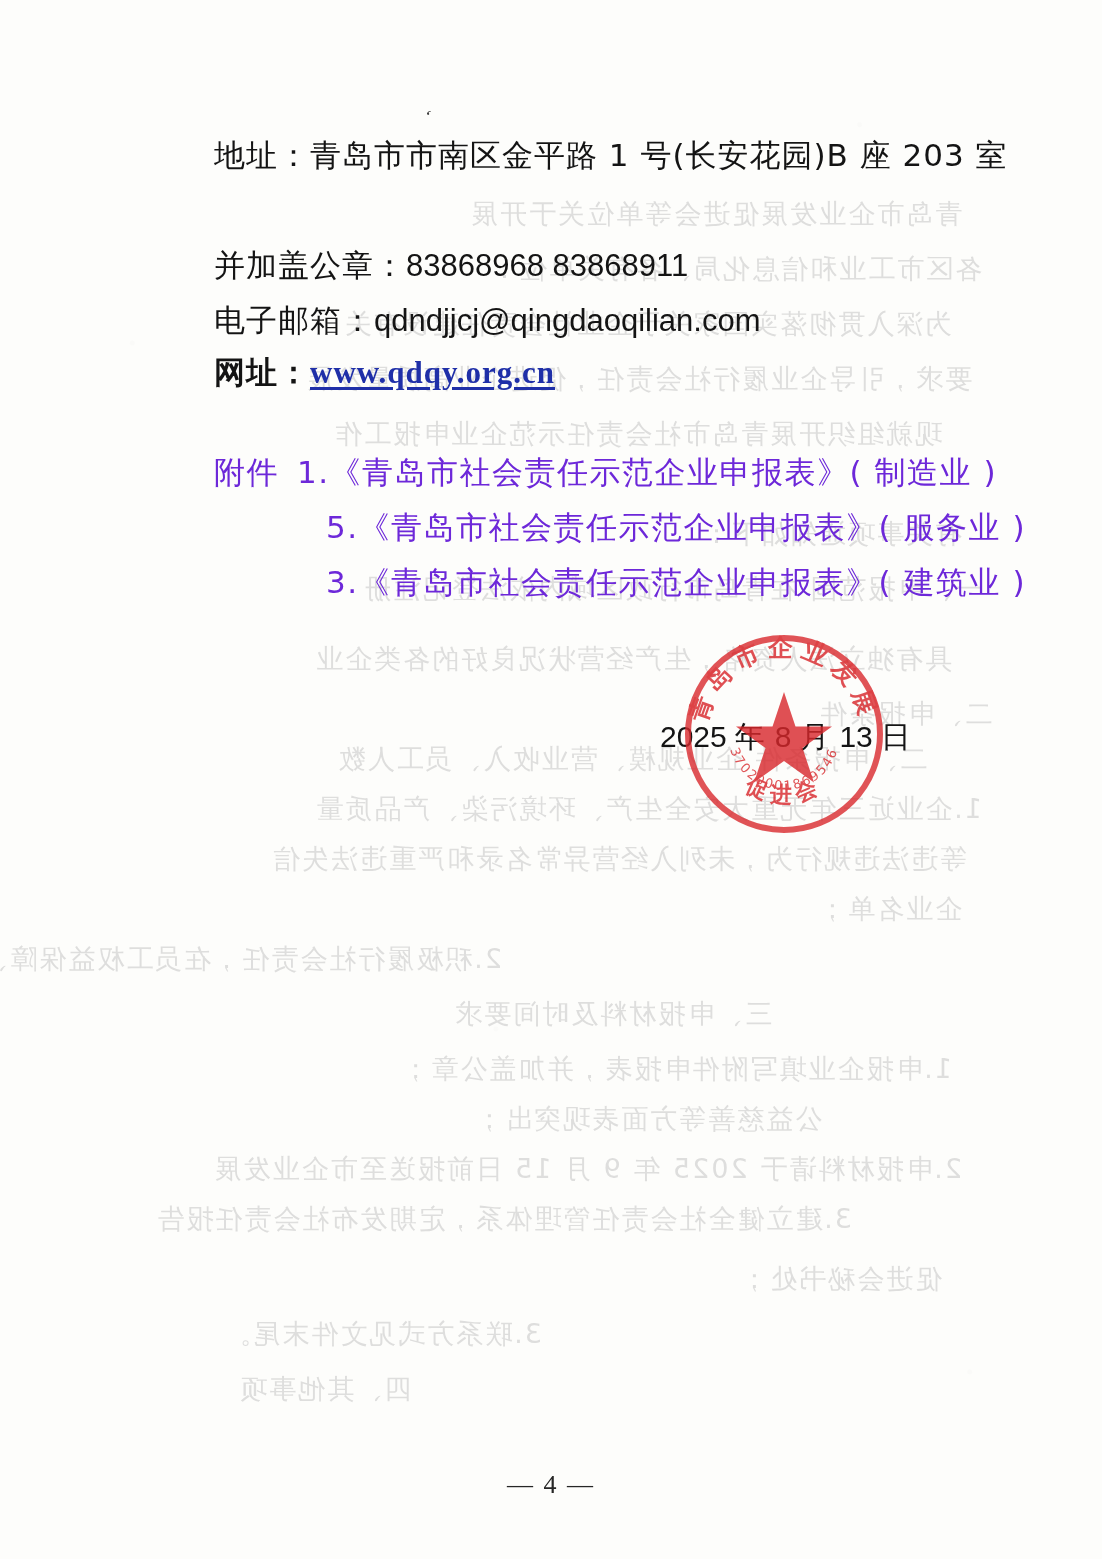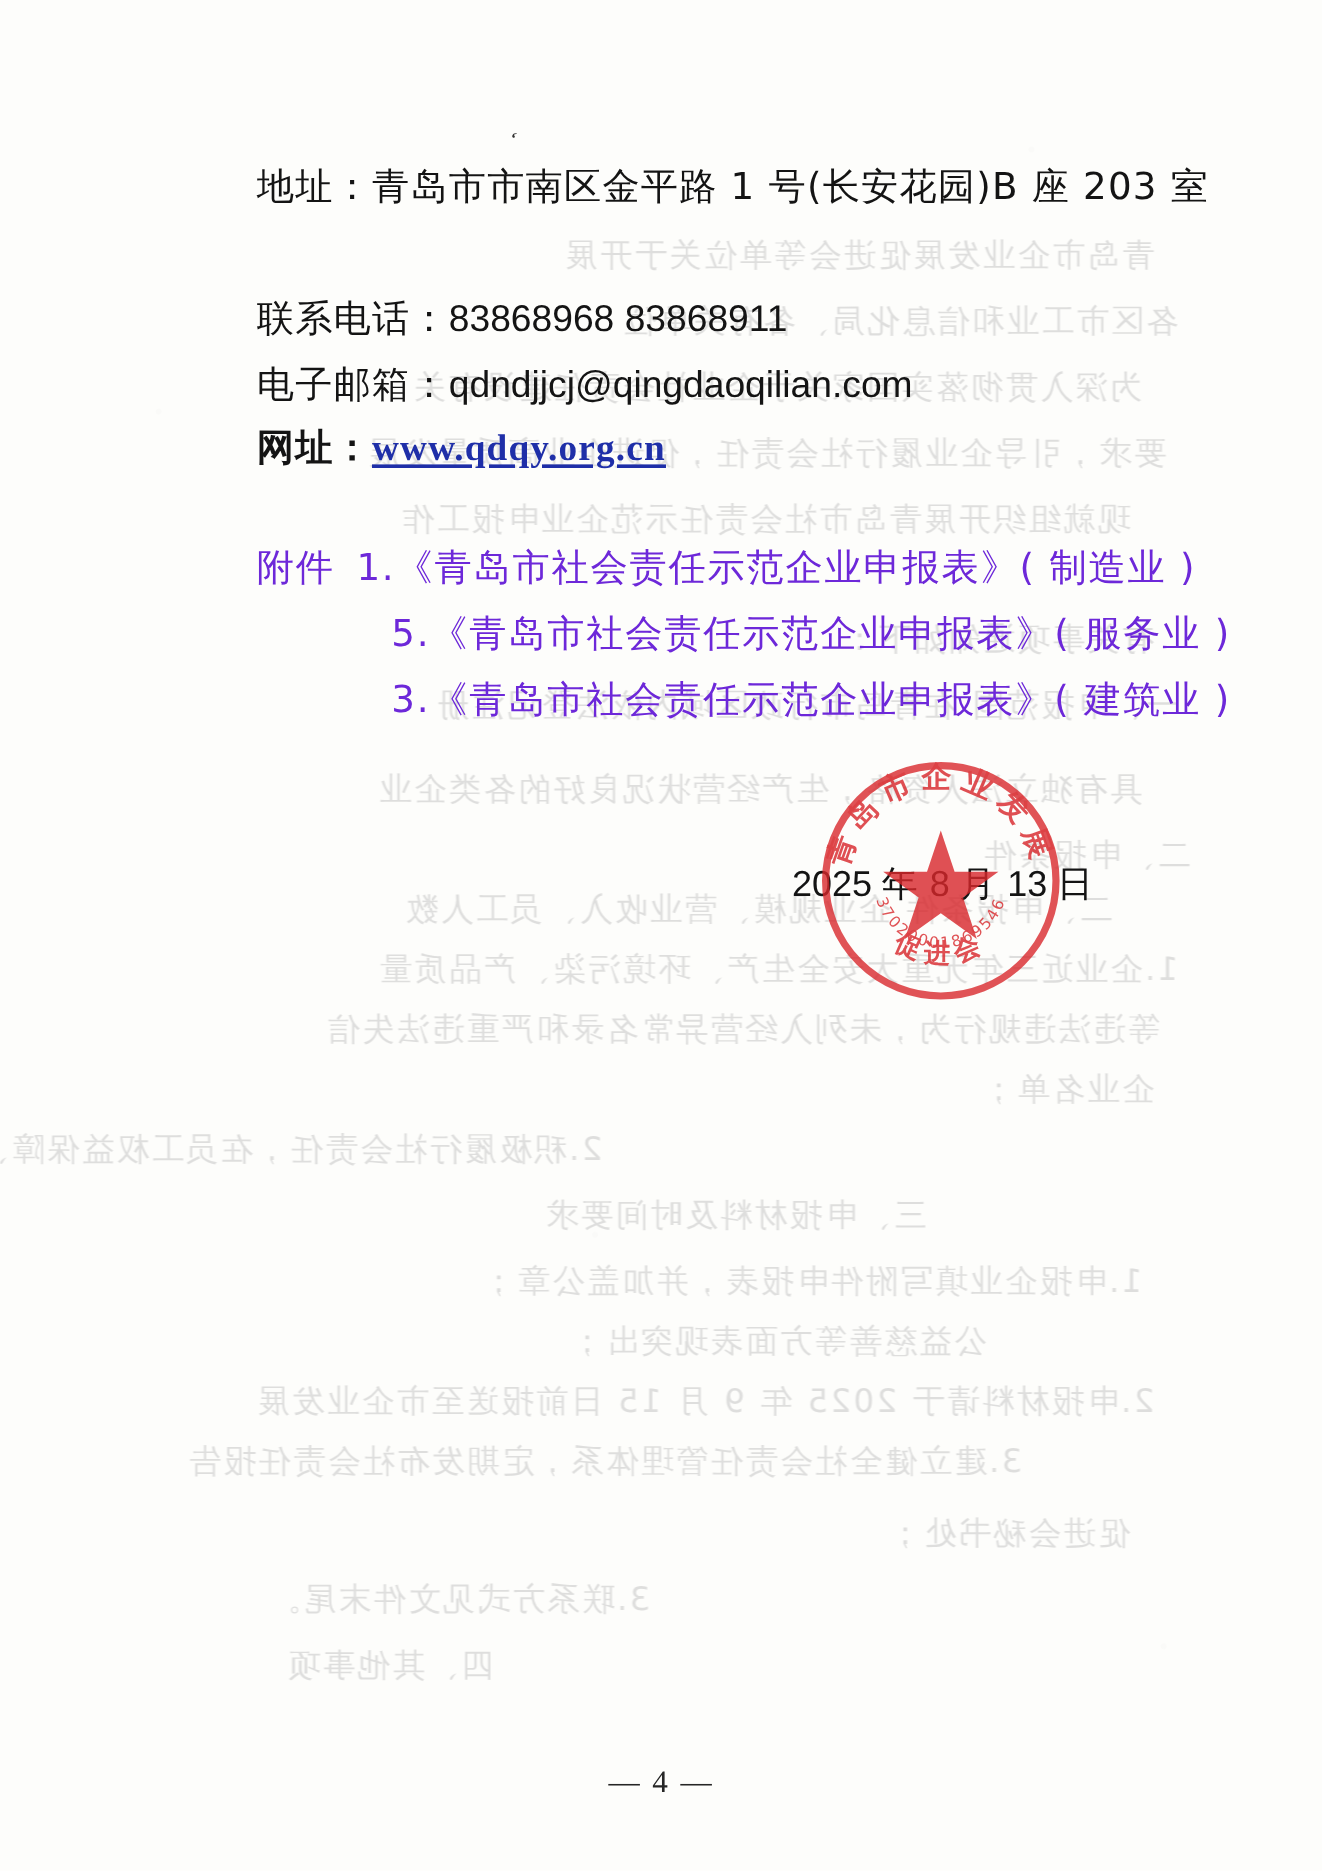--- a/index.html
+++ b/index.html
@@ -161,21 +161,21 @@
   <div class="tick" style="left:424px; top:106px; transform:rotate(22deg);">‘</div>
 
   <div class="content">
 
     <div class="line" style="left:214px; top:135px;">
       <span>地址：</span><span class="mixed">青岛市市南区金平路 1 号(长安花园)B 座 203 室</span>
     </div>
 
 
     <div class="line" style="left:214px; top:245px;">
-      <span>联系电话：</span><span class="ascii">83868968        83868911</span>
+      <span>并加盖公章：</span><span class="ascii">83868968        83868911</span>
     </div>
 
     <div class="line" style="left:214px; top:300px;">
       <span>电子邮箱：</span><span class="ascii">qdndjjcj@qingdaoqilian.com</span>
     </div>
 
     <div class="line" style="left:214px; top:352px;font-weight:bold;">
       <span>网址：</span><span class="link">www.qdqy.org.cn</span>
     </div>
 

